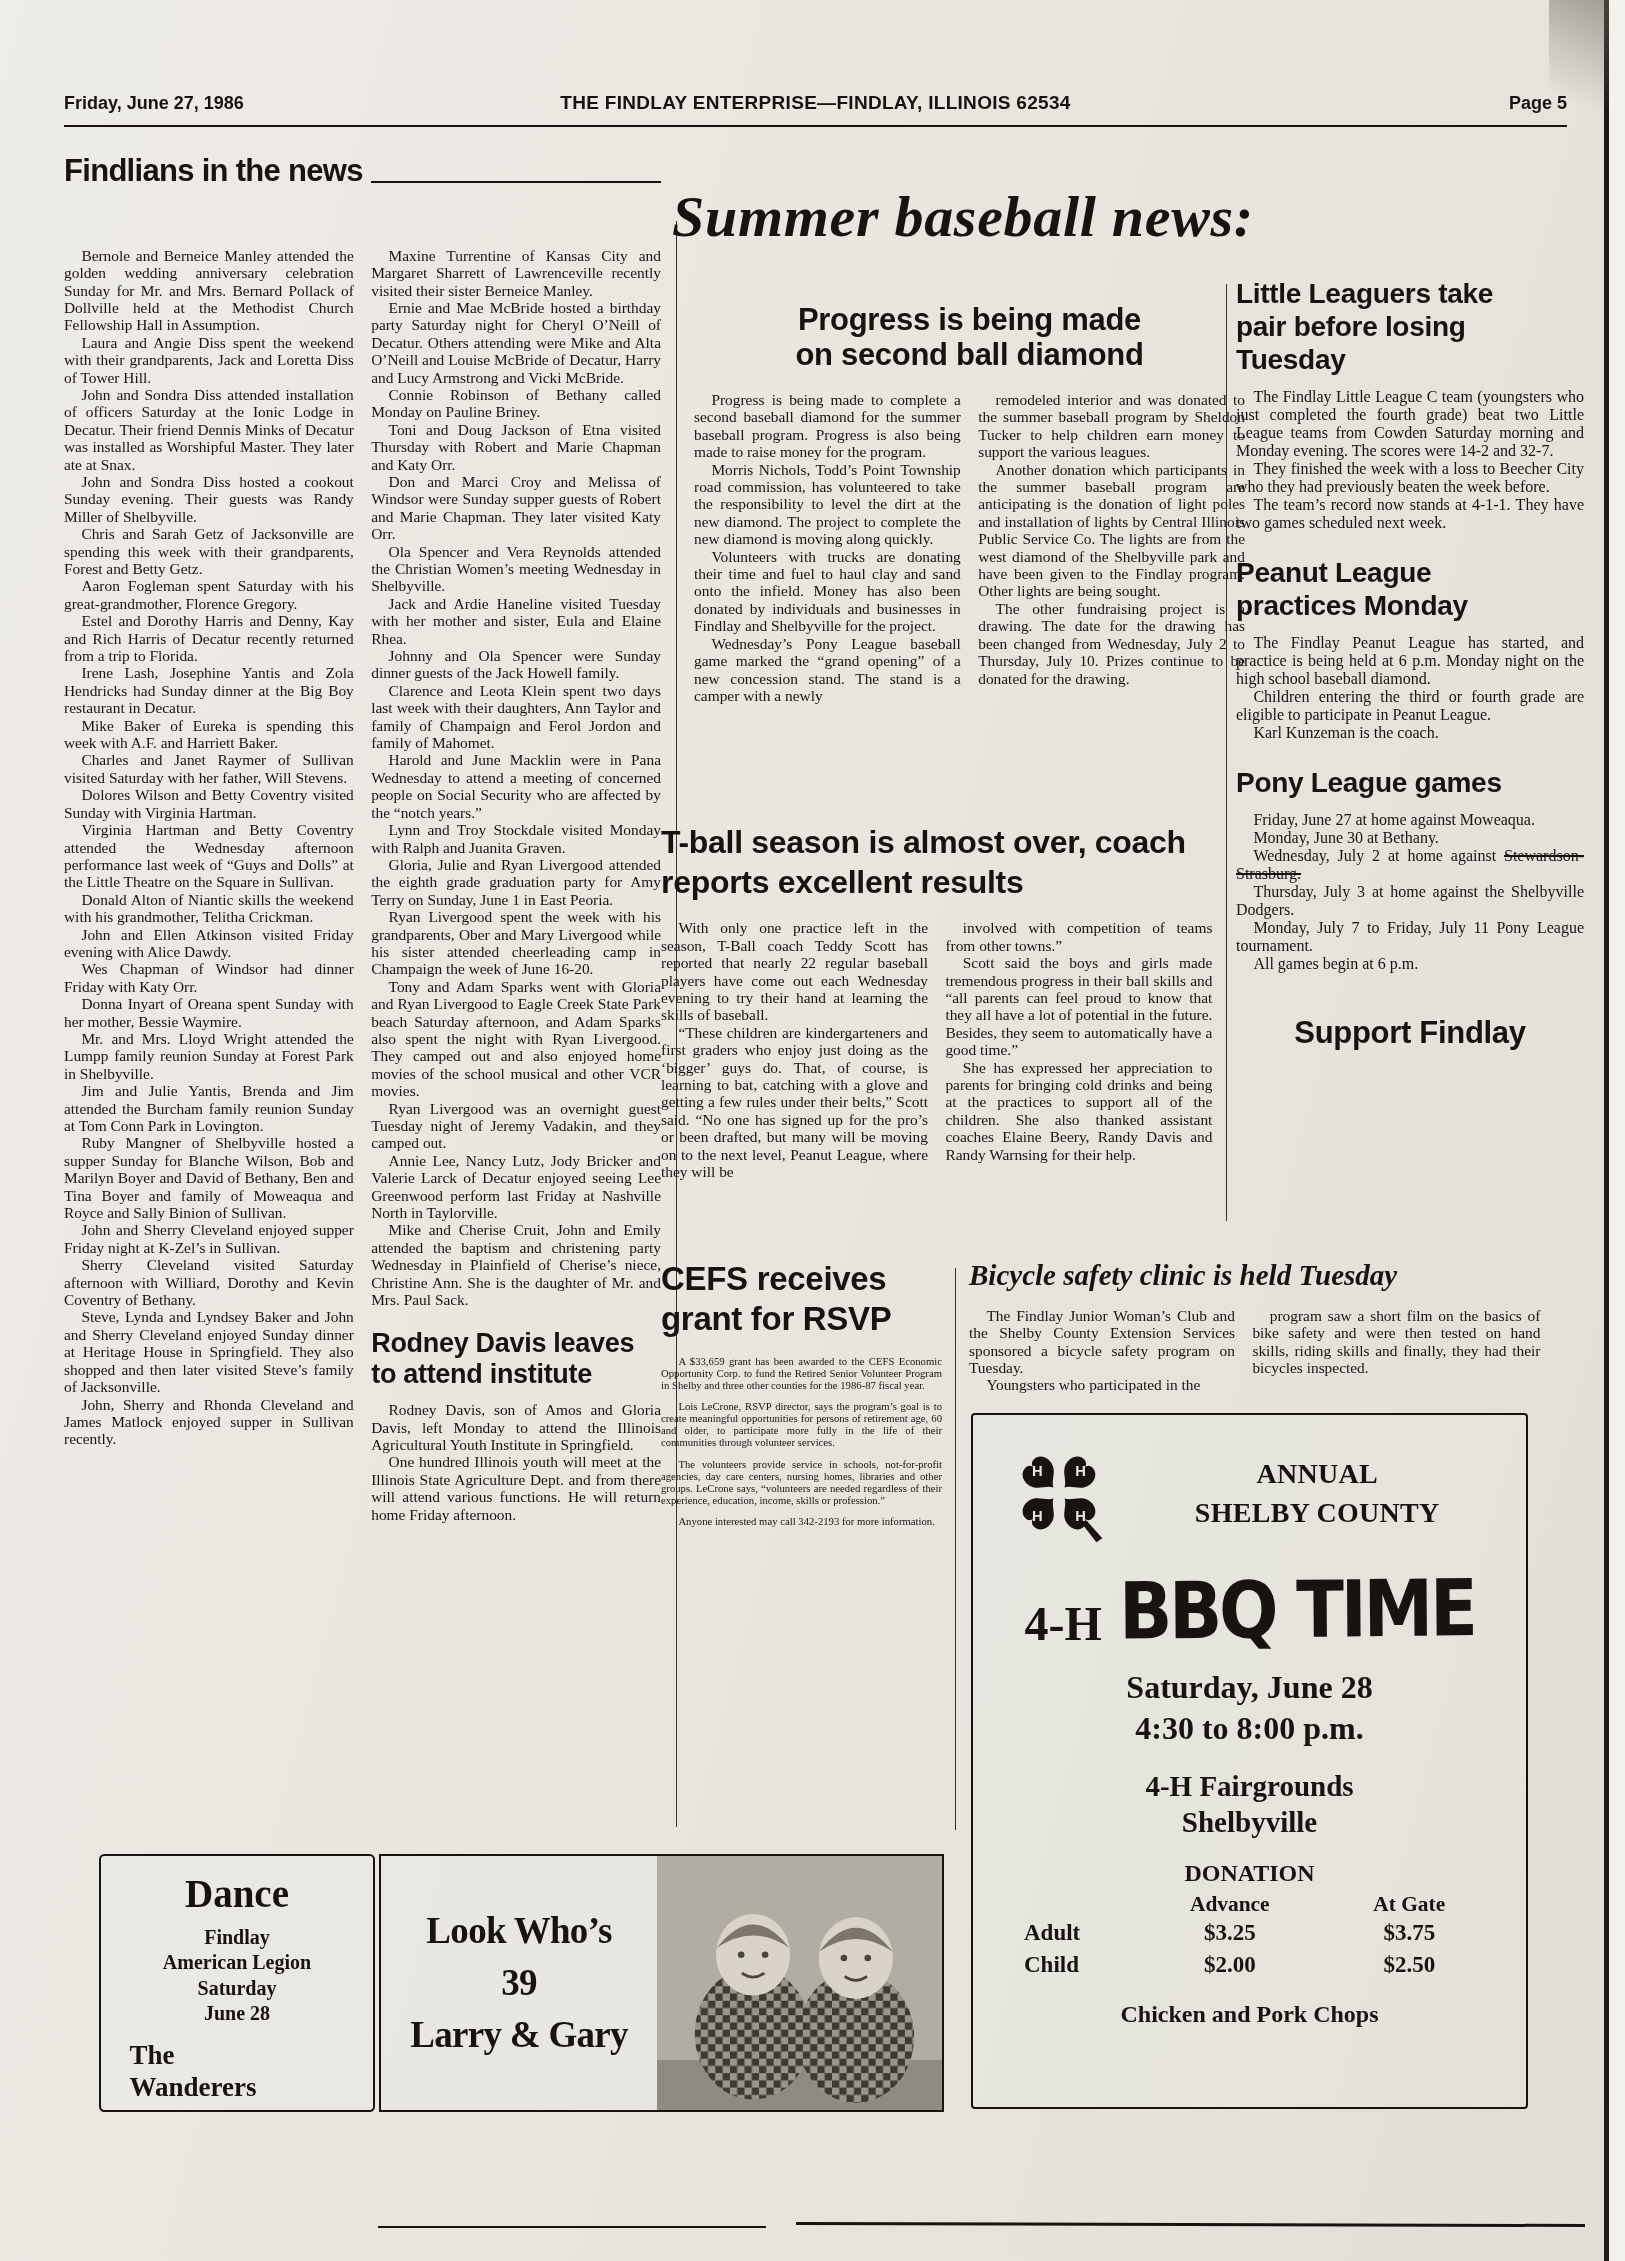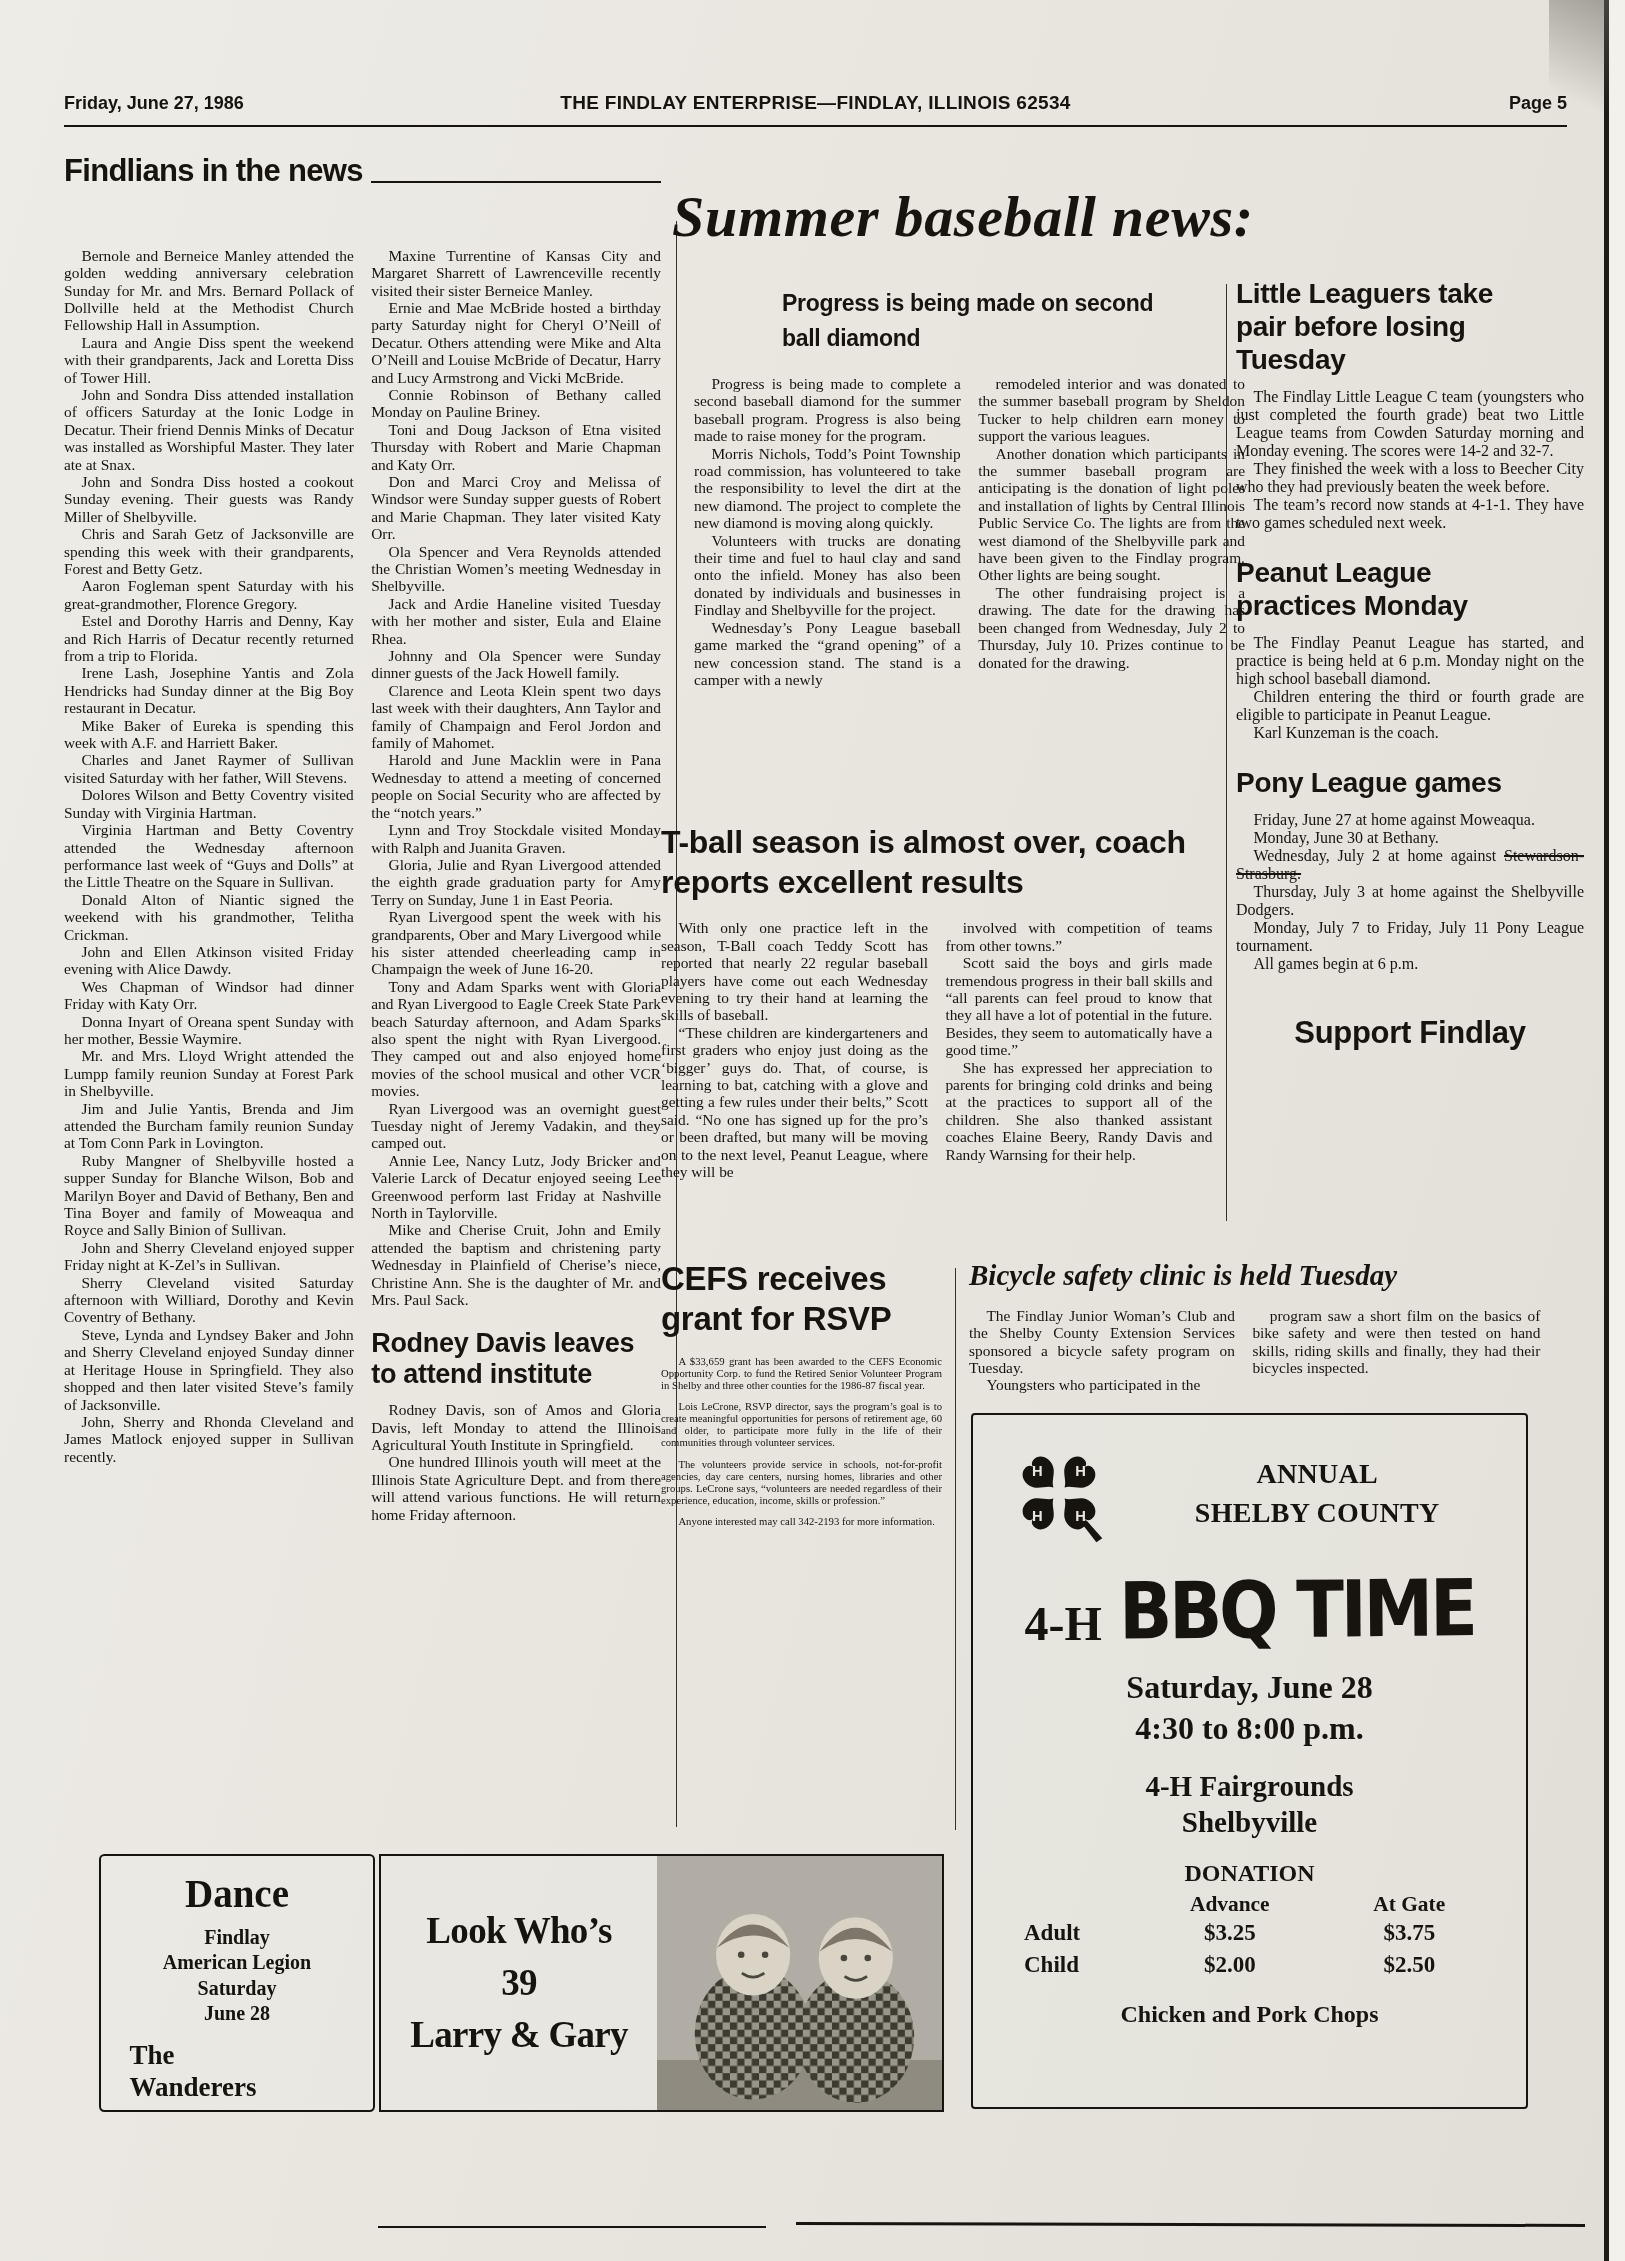--- a/index.html
+++ b/index.html
@@ -53,21 +53,21 @@
 
   
   .baseball-title{
     position:absolute; left:672px; top:186px; width:736px;
     font-family:"Liberation Serif",serif; font-style:italic; font-weight:bold;
     font-size:58px; line-height:62px; letter-spacing:0.7px;
   }
 
   .progress{ position:absolute; left:694px; top:286px; width:551px; }
   .art-head{ font-family:"Liberation Sans",sans-serif; font-weight:bold; letter-spacing:-0.3px; }
-  .progress .art-head{ width:375px; margin:0 auto 19px; font-size:23px; line-height:35px; }
+  .progress .art-head{ width:375px; margin:16px auto 19px; font-size:31px; line-height:35px; text-align:center; }
   .art-col{ width:267px; font-size:15.4px; line-height:17.4px; }
 
   .rightcol{ position:absolute; left:1236px; top:277px; width:348px; font-size:16px; line-height:18px; }
   .rightcol .art-head{ width:288px; font-size:28px; line-height:33px; margin-bottom:12px; }
   .rightcol .paras{ margin-bottom:24px; }
   .rightcol .art-head.support{ width:100%; text-align:center; font-size:31px; margin-top:43px; }
   .struck{ text-decoration:line-through; text-decoration-thickness:2px; }
 
   .tball{ position:absolute; left:661px; top:822px; width:555px; }
   .tball .art-head{ width:529px; font-size:32px; line-height:40px; margin-bottom:17.4px; }
@@ -157,21 +157,21 @@
           <p class="para">John and Sondra Diss attended installation of officers Saturday at the Ionic Lodge in Decatur. Their friend Dennis Minks of Decatur was installed as Worshipful Master. They later ate at Snax.</p>
           <p class="para">John and Sondra Diss hosted a cookout Sunday evening. Their guests was Randy Miller of Shelbyville.</p>
           <p class="para">Chris and Sarah Getz of Jacksonville are spending this week with their grandparents, Forest and Betty Getz.</p>
           <p class="para">Aaron Fogleman spent Saturday with his great-grandmother, Florence Gregory.</p>
           <p class="para">Estel and Dorothy Harris and Denny, Kay and Rich Harris of Decatur recently returned from a trip to Florida.</p>
           <p class="para">Irene Lash, Josephine Yantis and Zola Hendricks had Sunday dinner at the Big Boy restaurant in Decatur.</p>
           <p class="para">Mike Baker of Eureka is spending this week with A.F. and Harriett Baker.</p>
           <p class="para">Charles and Janet Raymer of Sullivan visited Saturday with her father, Will Stevens.</p>
           <p class="para">Dolores Wilson and Betty Coventry visited Sunday with Virginia Hartman.</p>
           <p class="para">Virginia Hartman and Betty Coventry attended the Wednesday afternoon performance last week of “Guys and Dolls” at the Little Theatre on the Square in Sullivan.</p>
-          <p class="para">Donald Alton of Niantic signed the weekend with his grandmother, Telitha Crickman.</p>
+          <p class="para">Donald Alton of Niantic skills the weekend with his grandmother, Telitha Crickman.</p>
           <p class="para">John and Ellen Atkinson visited Friday evening with Alice Dawdy.</p>
           <p class="para">Wes Chapman of Windsor had dinner Friday with Katy Orr.</p>
           <p class="para">Donna Inyart of Oreana spent Sunday with her mother, Bessie Waymire.</p>
           <p class="para">Mr. and Mrs. Lloyd Wright attended the Lumpp family reunion Sunday at Forest Park in Shelbyville.</p>
           <p class="para">Jim and Julie Yantis, Brenda and Jim attended the Burcham family reunion Sunday at Tom Conn Park in Lovington.</p>
           <p class="para">Ruby Mangner of Shelbyville hosted a supper Sunday for Blanche Wilson, Bob and Marilyn Boyer and David of Bethany, Ben and Tina Boyer and family of Moweaqua and Royce and Sally Binion of Sullivan.</p>
           <p class="para">John and Sherry Cleveland enjoyed supper Friday night at K-Zel’s in Sullivan.</p>
           <p class="para">Sherry Cleveland visited Saturday afternoon with Williard, Dorothy and Kevin Coventry of Bethany.</p>
           <p class="para">Steve, Lynda and Lyndsey Baker and John and Sherry Cleveland enjoyed Sunday dinner at Heritage House in Springfield. They also shopped and then later visited Steve’s family of Jacksonville.</p>
           <p class="para">John, Sherry and Rhonda Cleveland and James Matlock enjoyed supper in Sullivan recently.</p>

